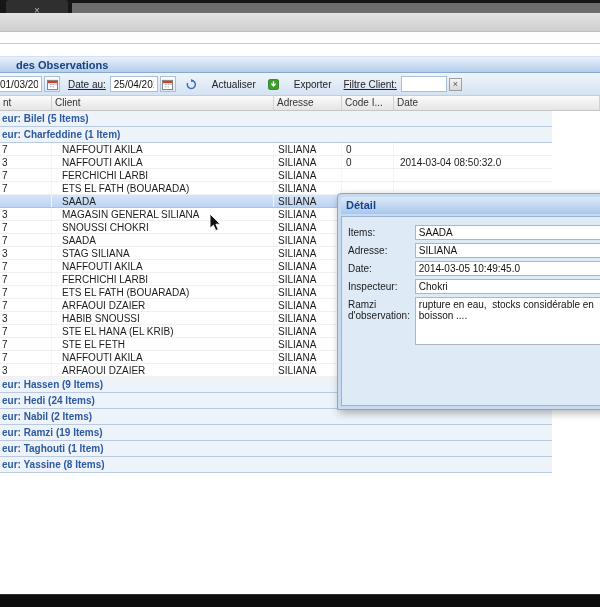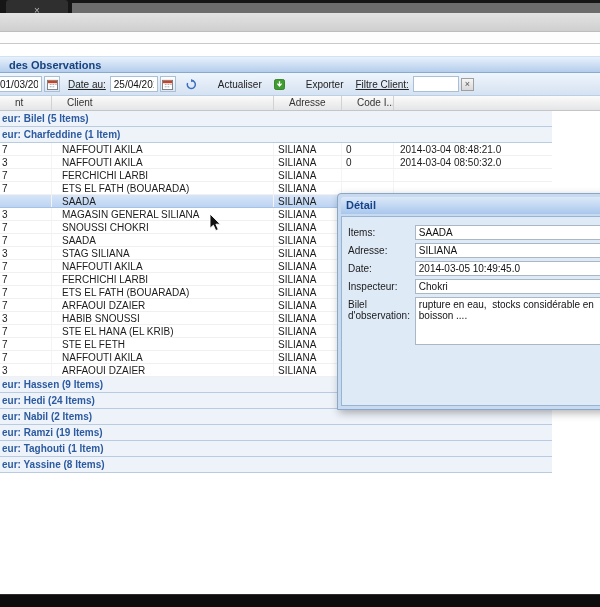--- a/index.html
+++ b/index.html
@@ -20,44 +20,44 @@
   .addressbar { position:absolute; left:0; top:32px; width:600px; height:12px;
                 background:#fdfdfd; border-bottom:1px solid #c9c9c9; }
 
   
   .page { position:absolute; left:0; top:44px; width:600px; height:550px; background:#fff; }
 
   .panel-header {
     position:absolute; left:0; top:12px; width:600px; height:17px;
     background:linear-gradient(#e8f1fb,#b4cdec);
     border-top:1px solid #d3e2f3; border-bottom:1px solid #88aacf;
-    font-size:11px; font-weight:bold; color:#16427f; line-height:16px; padding-left:9px;
+    font-size:11px; font-weight:bold; color:#16427f; line-height:16px; padding-left:16px;
   }
 
   .ext-toolbar {
     position:absolute; left:0; top:29px; width:600px; height:23px;
     background:linear-gradient(#eff5fc,#d5e2f2); border-bottom:1px solid #bcd0e5;
     display:flex; align-items:center; font-size:10px; color:#222;
   }
   .tb-input { height:16px; border:1px solid #a9bfd6; background:#fff; font-size:10px;
               font-family:"Liberation Sans",sans-serif; padding:0 3px; color:#111; }
-  .tb-btn { display:flex; align-items:center; gap:21px; padding:1px 3px; border:1px solid transparent;
+  .tb-btn { display:flex; align-items:center; gap:15px; padding:1px 3px; border:1px solid transparent;
             border-radius:2px; cursor:default; }
   .icon-btn { width:16px; height:16px; display:flex; align-items:center; justify-content:center;
               border:1px solid #a9bfd6; background:linear-gradient(#fff,#dde8f4); margin-left:2px; }
   .tb-label { margin:0 4px 0 8px;text-decoration:underline; }
   .clear-btn { width:13px; height:13px; margin-left:2px; border:1px solid #9f9f9f;
                background:linear-gradient(#f5f5f5,#d9d9d9); color:#555; font-size:9px;
                line-height:11px; text-align:center; }
 
   
   .grid-header { position:absolute; left:0; top:52px; width:600px; height:15px; display:flex;
                  background:linear-gradient(#fbfbfb,#e4e5e7); border-bottom:1px solid #c5c5c5;
                  font-size:10px; color:#333; line-height:14px; }
-  .grid-header > div { border-right:1px solid #d2d2d2; padding-left:15px; overflow:hidden; white-space:nowrap; }
+  .grid-header > div { border-right:1px solid #d2d2d2; padding-left:3px; overflow:hidden; white-space:nowrap; }
   .h-id{width:52px;} .h-client{width:222px;} .h-adr{width:68px;} .h-code{width:52px;} .h-date{flex:1;}
 
   .grid-body { position:absolute; left:0; top:67px; width:552px; }
   .group-row { height:16px; line-height:15px; background:#eef3fa; border-bottom:1px solid #b9cbe1;
                color:#2c5aa0; font-weight:bold; font-size:10px; padding-left:2px;
                overflow:hidden; white-space:nowrap; }
   .data-row { height:13px; display:flex; font-size:10px; line-height:13px; color:#1c1c1c;
               border-bottom:1px solid #f0f0f0; background:#fff; }
   .data-row.selected { background:linear-gradient(#d7e5f8,#bcd4f2); border-bottom-color:#a6c2e6; }
   .data-row > div { overflow:hidden; white-space:nowrap; border-right:1px solid #f4f4f4; }
@@ -145,35 +145,35 @@
       <span class="tb-label">Filtre Client:</span>
       <input class="tb-input" style="width: 46px;" value="">
       <span class="clear-btn">×</span>
     </div>
 
     <div class="grid-header">
       <div class="h-id">nt</div>
       <div class="h-client">Client</div>
       <div class="h-adr">Adresse</div>
       <div class="h-code">Code I...</div>
+      <div class="h-date">Date</div>
     </div>
 
     <div class="grid-body">
         <div class="group-row">
     <span>eur: Bilel (5 Items)</span>
   </div>
         <div class="group-row">
     <span>eur: Charfeddine (1 Item)</span>
   </div>
         <div class="data-row">
     <div class="c-id">7</div>
     <div class="c-client">NAFFOUTI AKILA</div>
     <div class="c-adr">SILIANA</div>
     <div class="c-code">0</div>
-    <div class="c-date">2014-03-04 08:48:21.0</div>
   </div>
         <div class="data-row">
     <div class="c-id">3</div>
     <div class="c-client">NAFFOUTI AKILA</div>
     <div class="c-adr">SILIANA</div>
     <div class="c-code">0</div>
     <div class="c-date">2014-03-04 08:50:32.0</div>
   </div>
         <div class="data-row">
     <div class="c-id">7</div>
@@ -323,21 +323,21 @@
       </div>
       <div class="field-row">
         <div class="field-label">Date:</div>
         <input class="field-input" value="2014-03-05 10:49:45.0" style="">
       </div>
       <div class="field-row">
         <div class="field-label">Inspecteur:</div>
         <input class="field-input" value="Chokri" style="">
       </div>
       <div class="field-row">
-        <div class="field-label">Bilel d'observation:</div>
+        <div class="field-label">Ramzi d'observation:</div>
         <textarea class="field-textarea" style="">rupture en eau,  stocks considérable en boisson ....</textarea>
       </div>
     </div>
   </div>
 
   <svg class="cursor" width="13" height="19" viewBox="0 0 13 19">
     <path d="M1 1 L1 15.2 L4.4 12.2 L6.8 17.6 L9.3 16.5 L6.9 11.2 L11.3 11.2 Z" fill="#111" stroke="#fff" stroke-width="0.9"></path>
   </svg>
 
   <div class="bottombar"></div>

